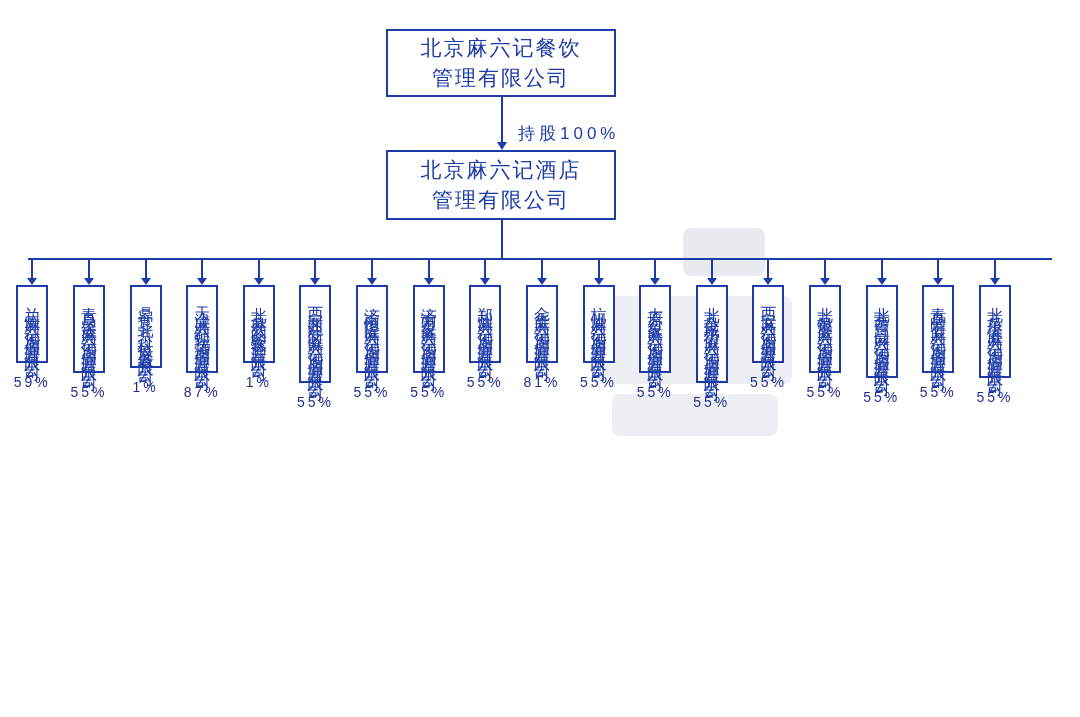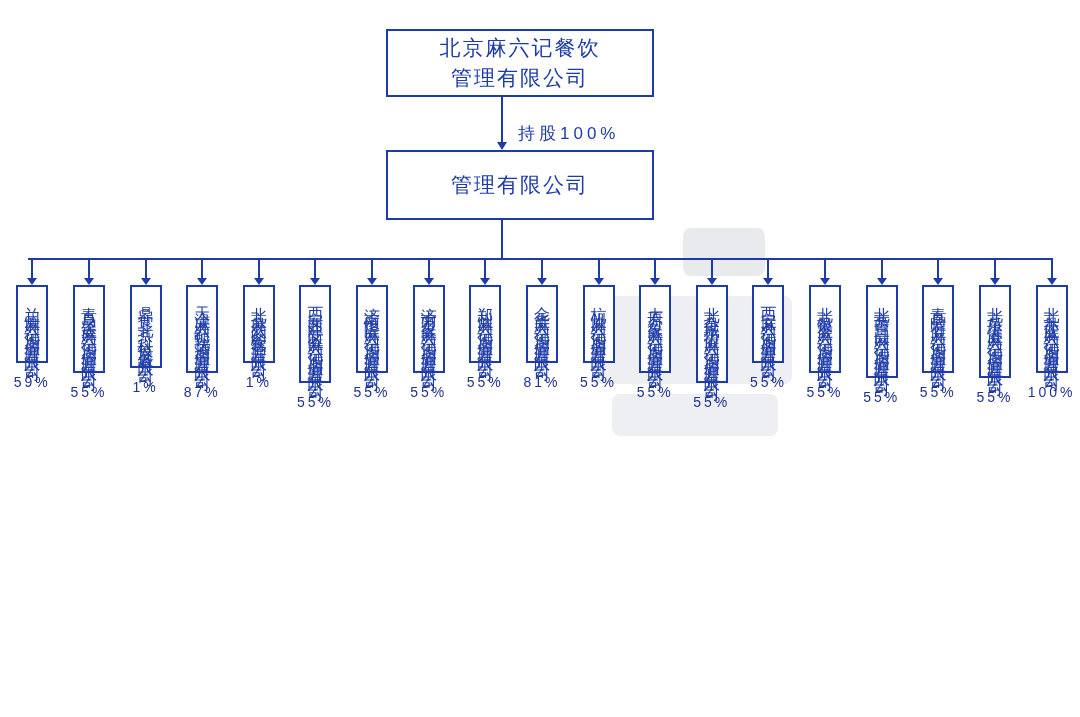--- a/index.html
+++ b/index.html
@@ -14,21 +14,21 @@
 
   
   .wm { position: absolute; background: #ccd0da; border-radius: 8px; opacity: .45; }
   .wm1 { left: 683px; top: 228px; width: 82px;  height: 48px; }
   .wm2 { left: 592px; top: 296px; width: 200px; height: 88px; opacity: .35; }
   .wm3 { left: 612px; top: 394px; width: 166px; height: 42px; opacity: .35; }
 
   
   .bigbox {
     position: absolute;
-    width: 268px;
+    width: 230px;
     border: 2px solid #1e3ca8;
     color: #1e3ca8;
     background: #ffffff;
     text-align: center;
     font-size: 21px;
     letter-spacing: 2px;
     line-height: 30px;
     padding: 3px 0;
     box-sizing: border-box;
   }
@@ -127,20 +127,21 @@
       <div>管理有限公司</div>
     </div>
   </div>
 
   <div class="vline top-stem"></div>
   <div class="arrowhead top-arrow"></div>
   <div class="edge-label">持股100%</div>
 
   <div class="bigbox holdingbox">
     <div class="inner">
+      <div>北京麻六记酒店</div>
       <div>管理有限公司</div>
     </div>
   </div>
 
   <div class="vline mid-stem"></div>
   <div class="bus"></div>
 
   <div class="children" id="children">
       <div class="child-col">
         <div class="drop">
@@ -315,25 +316,15 @@
       <div class="child-col">
         <div class="drop">
           <div class="dline"></div>
           <div class="arrow-down"></div>
         </div>
         <div class="vbox">
           <span class="vtext">北京乐堤港麻六记酒店管理有限公司</span>
         </div>
         <div class="share">55%</div>
       </div>
-      <div class="child-col">
-        <div class="drop">
-          <div class="dline"></div>
-          <div class="arrow-down"></div>
-        </div>
-        <div class="vbox">
-          <span class="vtext">北京亦庄麻六记酒店管理有限公司</span>
-        </div>
-        <div class="share">100%</div>
-      </div>
     </div>
 
 </div>
 
 </body></html>

